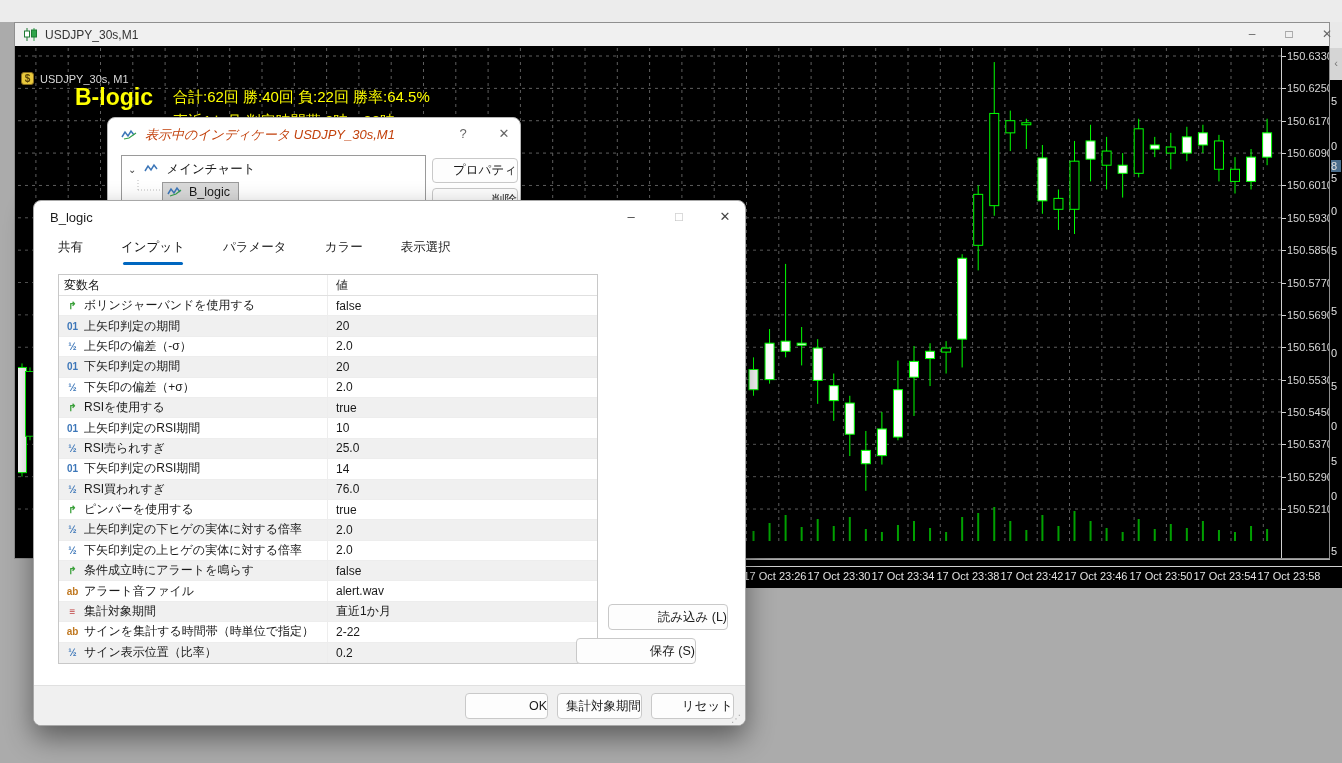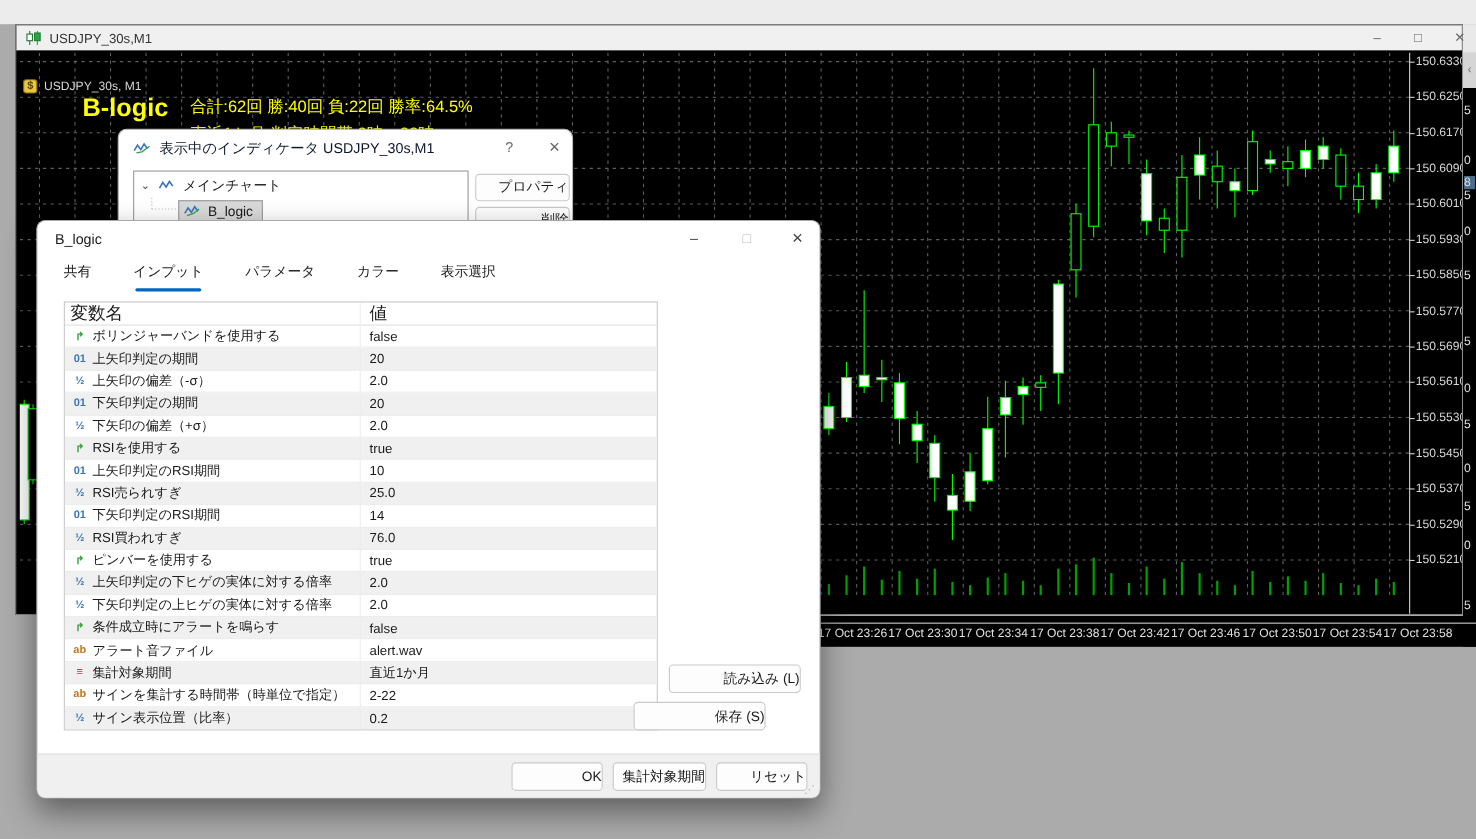--- a/index.html
+++ b/index.html
@@ -48,21 +48,21 @@
   #bg-bottom-strip { left:746px; top:560px; width:596px; height:28px; background:#000; z-index:0; }
   #bg-axis-line { left:0; top:6px; width:596px; height:1px; background:#d0d0d0; }
   .bg-time-label { position:absolute; top:10px; font-size:11px; color:#e0e0e0; white-space:nowrap; }
 
   
   #indicator-dialog { left:107px; top:117px; width:414px; height:133px; background:#fff;
                       border:1px solid #b8b8b8; border-radius:8px 8px 0 0;
                       box-shadow:0 6px 18px rgba(0,0,0,.3); z-index:2; }
   #ind-title-row { left:0; top:0; width:100%; height:34px; display:flex; align-items:center; }
   #ind-icon { margin-left:13px; }
-  #ind-title { font-size:13px; color:#0f172a; margin-left:8px; }
+  #ind-title { font-size:13px; color:#c2410c; margin-left:8px;font-style:italic; }
   #ind-help { position:absolute; top:8px; left:345px; color:#666; font-size:13px; width:20px; text-align:center; }
   #ind-close { position:absolute; top:8px; left:386px; color:#666; font-size:13px; width:20px; text-align:center; }
   #ind-listbox { left:13px; top:37px; width:305px; height:92px; background:#fff; border:1px solid #9a9a9a; }
   .tree-row { position:absolute; left:0; display:flex; align-items:center; height:22px; }
   #tree-chevron { font-size:10px; color:#444; margin-left:6px; }
   .squiggle { margin-left:8px; }
   .tree-label { font-size:12.5px; color:#1a1a1a; margin-left:6px; }
   #tree-child-sel { position:absolute; left:40px; top:2px; height:20px; background:#d9d9d9;
                     border:1px solid #9a9a9a; display:flex; align-items:center; padding:0 8px 0 4px; }
   .dlg-btn { position:absolute; background:#fdfdfd; border:1px solid #c9c9c9; border-radius:4px;
@@ -85,21 +85,21 @@
   #pd-table { left:24px; top:73px; width:540px; border:1px solid #c8c8c8; background:#fff; }
   .trow { display:flex; height:20.4px; border-bottom:1px solid #ededed; align-items:center; }
   .trow:last-child { border-bottom:none; }
   .trow.header { height:21px; border-bottom:1px solid #e0e0e0; }
   .trow.shaded { background:#f0f0f0; }
   .tcell-name { width:268px; display:flex; align-items:center; padding-left:5px; overflow:hidden; }
   .tcell-val  { width:270px; border-left:1px solid #ededed; padding-left:8px; font-size:12px;
                 color:#1a1a1a; align-self:stretch; display:flex; align-items:center; overflow:hidden; }
   .row-icon { width:17px; font-size:10px; font-weight:bold; text-align:center; flex:none; }
   .row-name { font-size:12px; color:#1a1a1a; margin-left:3px; white-space:nowrap; }
-  .hdr-txt { font-size:16px; color:#1a1a1a; }
+  .hdr-txt { font-size:12px; color:#1a1a1a; }
   #btn-load { left:574px; top:403px; width:120px; height:26px; line-height:24px; }
   #btn-save { left:542px; top:437px; width:120px; height:26px; line-height:24px; }
   #pd-footer { left:0; top:484px; width:713px; height:42px; background:#f0f0f0; border-top:1px solid #e0e0e0; }
   #btn-ok { left:431px; top:7px; width:83px; height:26px; line-height:24px; }
   #btn-cancel { left:523px; top:7px; width:85px; height:26px; line-height:24px; }
   #btn-reset { left:617px; top:7px; width:83px; height:26px; line-height:24px; }
   #resize-grip { left:697px; top:28px; width:12px; height:12px; color:#aaa; font-size:10px; line-height:10px; }
 </style>
 </head>
 <body>

